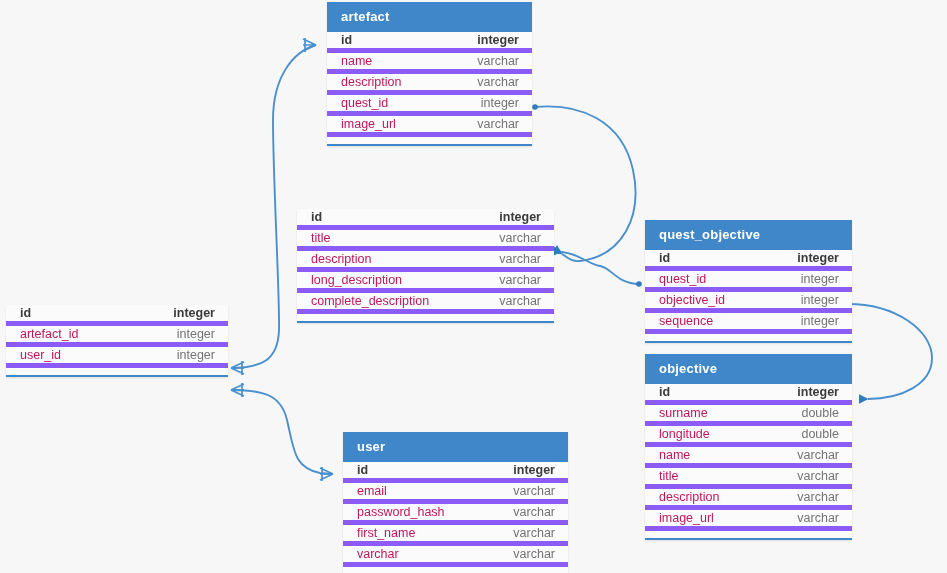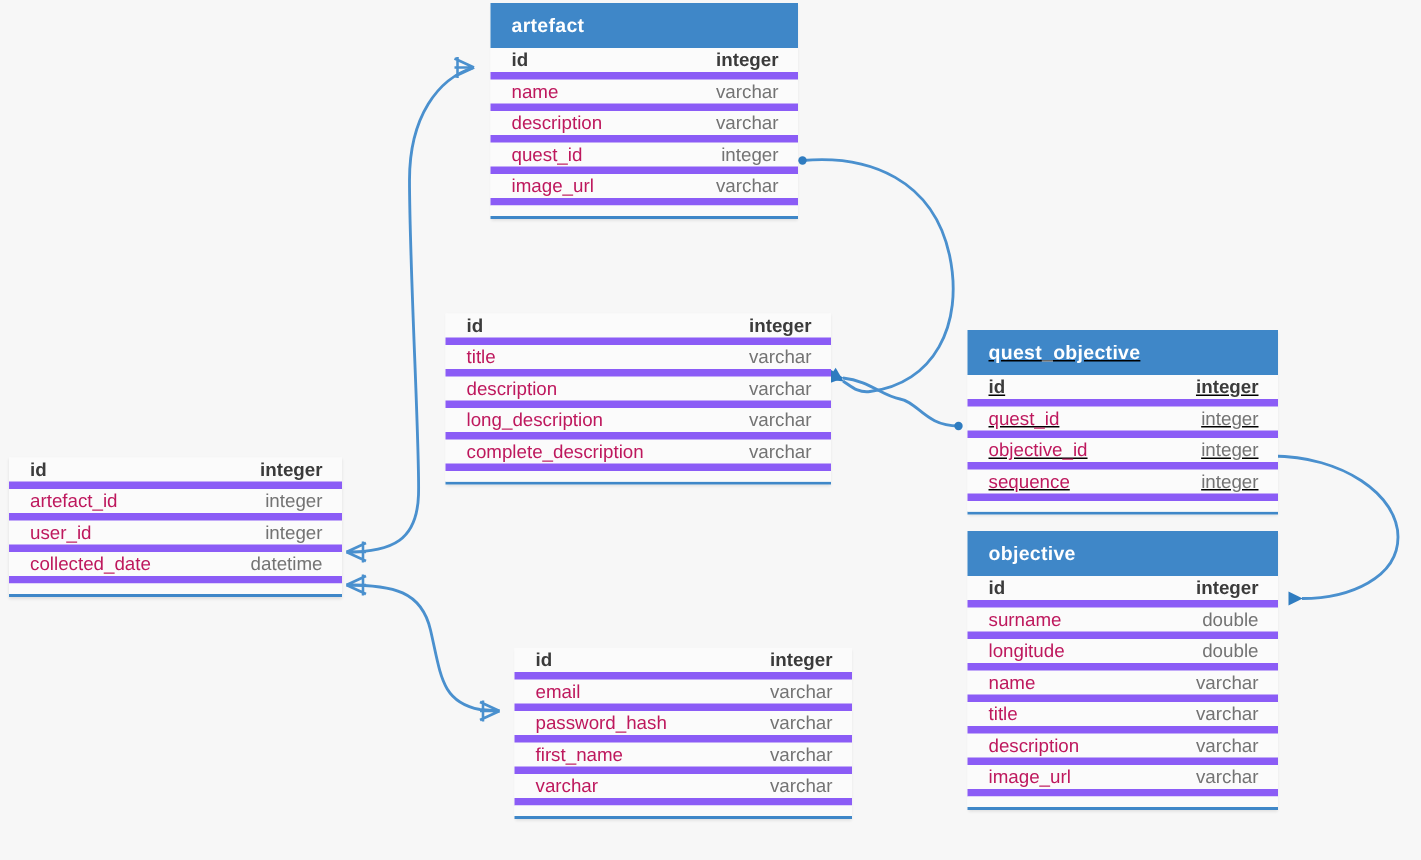--- a/index.html
+++ b/index.html
@@ -153,21 +153,21 @@
         <span class="col-type">varchar</span>
       </div>
       <div class="col-row">
         <span class="col-name">complete_description</span>
         <span class="col-type">varchar</span>
       </div>
       <div class="pad"></div>
     </div>
   </div>
 
-  <div class="table-card" style="left:645px; top:220px; width:207px;text-decoration:underline;">
+  <div class="table-card" style="left:645px; top:220px; width:207px;">
     <div class="table-header">quest_objective</div>
     <div class="cols">
       <div class="col-row pk">
         <span class="col-name">id</span>
         <span class="col-type">integer</span>
       </div>
       <div class="col-row">
         <span class="col-name">quest_id</span>
         <span class="col-type">integer</span>
       </div>
@@ -225,29 +225,26 @@
         <span class="col-type">integer</span>
       </div>
       <div class="col-row">
         <span class="col-name">artefact_id</span>
         <span class="col-type">integer</span>
       </div>
       <div class="col-row">
         <span class="col-name">user_id</span>
         <span class="col-type">integer</span>
       </div>
-      <div class="col-row">
-        <span class="col-name">collected_date</span>
-        <span class="col-type">datetime</span>
-      </div>
       <div class="pad"></div>
     </div>
   </div>
 
   <div class="table-card" style="left:343px; top:432px; width:225px;">
+    <div class="table-header">user</div>
     <div class="cols">
       <div class="col-row pk">
         <span class="col-name">id</span>
         <span class="col-type">integer</span>
       </div>
       <div class="col-row">
         <span class="col-name">email</span>
         <span class="col-type">varchar</span>
       </div>
       <div class="col-row">

